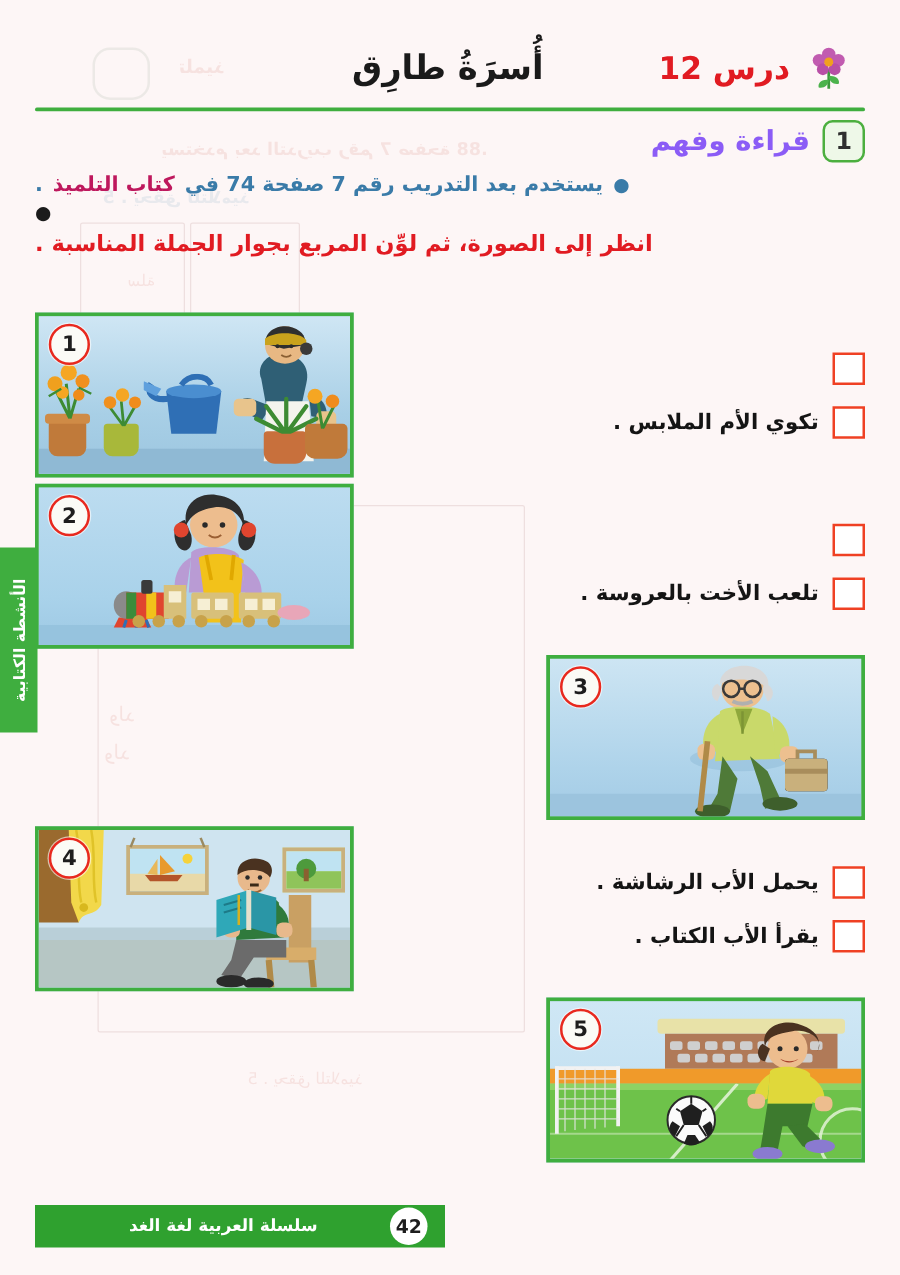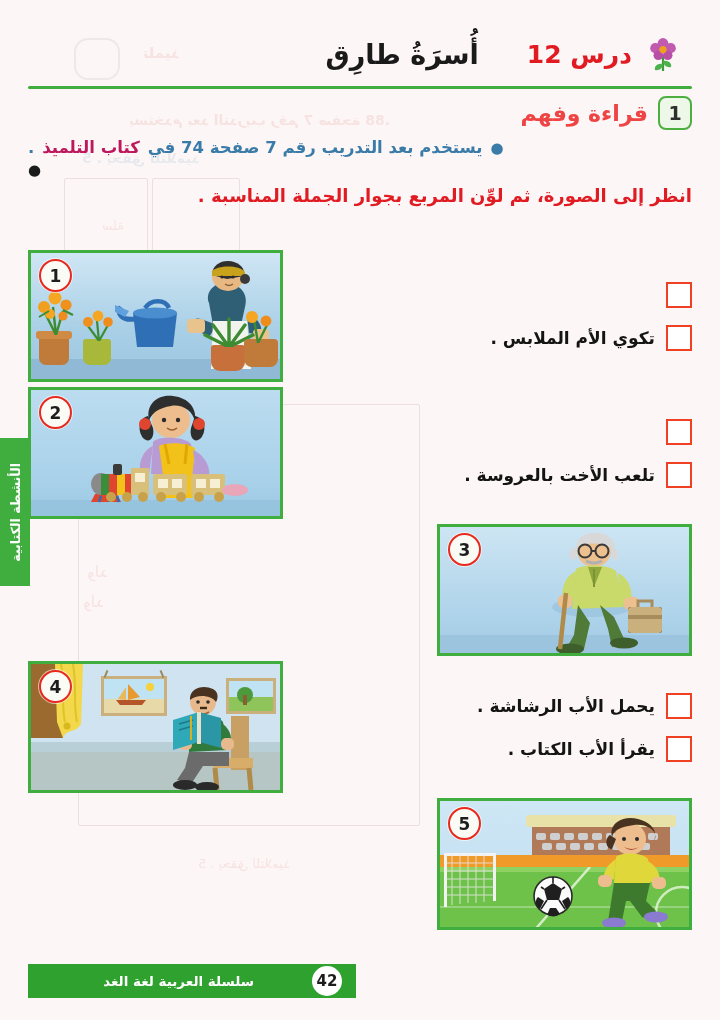--- a/index.html
+++ b/index.html
@@ -21,44 +21,44 @@
   .bleed-rr{position:absolute;border:2px solid rgba(150,170,150,.16);
             border-radius:14px;pointer-events:none;}
 
   
   .header{position:absolute;top:26px;right:28px;left:28px;height:60px;}
   .hdr-row{display:flex;flex-direction:row;align-items:center;
            justify-content:flex-start;height:56px;gap:14px;
            padding-right:12px;}
   .flower{width:34px;height:38px;flex:0 0 auto;position:relative;}
   .lesson-label{font-size:25px;font-weight:bold;color:#e11b22;
-                letter-spacing:0;white-space:nowrap;}
+                letter-spacing:0;white-space:nowrap;margin-left:44px;}
   .lesson-title{font-size:27px;font-weight:bold;color:#1a1a1a;
                 white-space:nowrap;margin-right:34px;}
   .hdr-rule{position:absolute;top:60px;right:0;left:0;height:3px;
             background:#3fae3f;border-radius:2px;}
 
   
   .sec{position:absolute;top:96px;right:28px;left:28px;}
   .sec-row{display:flex;flex-direction:row;align-items:center;gap:10px;}
   .badge1{width:30px;height:30px;border:2.5px solid #4caf3f;border-radius:8px;
           background:#eef8e8;display:flex;align-items:center;justify-content:center;
           font-size:19px;font-weight:bold;color:#2f2f2f;flex:0 0 auto;}
-  .sec-title{font-size:22px;font-weight:bold;color:#ef4444;}
+  .sec-title{font-size:22px;font-weight:bold;color:#8b5cf6;}
 
   .bullets{margin-top:6px;}
   .bline{display:flex;flex-direction:row;align-items:baseline;
          justify-content:flex-start;gap:8px;font-size:16.5px;font-weight:bold;
          line-height:1.5;}
   .bdot{color:#3a7ba8;font-size:15px;line-height:1;}
   .bl-blue{color:#3a7ba8;}
   .bl-dark{color:#be185d;}
   .b2{margin-top:2px;padding-right:36px;}
   .instr{margin-top:5px;font-size:18px;font-weight:bold;color:#e11b22;
-         text-align:right;line-height:1.45;}
+         text-align:left;line-height:1.45;}
 
   
   .items{position:absolute;top:248px;right:28px;left:28px;}
   .item{display:flex;flex-direction:row;align-items:stretch;
         height:136px;margin-bottom:1px;position:relative;}
   .sentences{flex:1 1 auto;display:flex;flex-direction:column;
              justify-content:center;gap:17px;padding-left:12px;}
   .srow{display:flex;flex-direction:row;align-items:center;
         justify-content:flex-start;gap:11px;}
   .chk{width:22px;height:22px;border:2px solid #ef4023;background:#fff;

